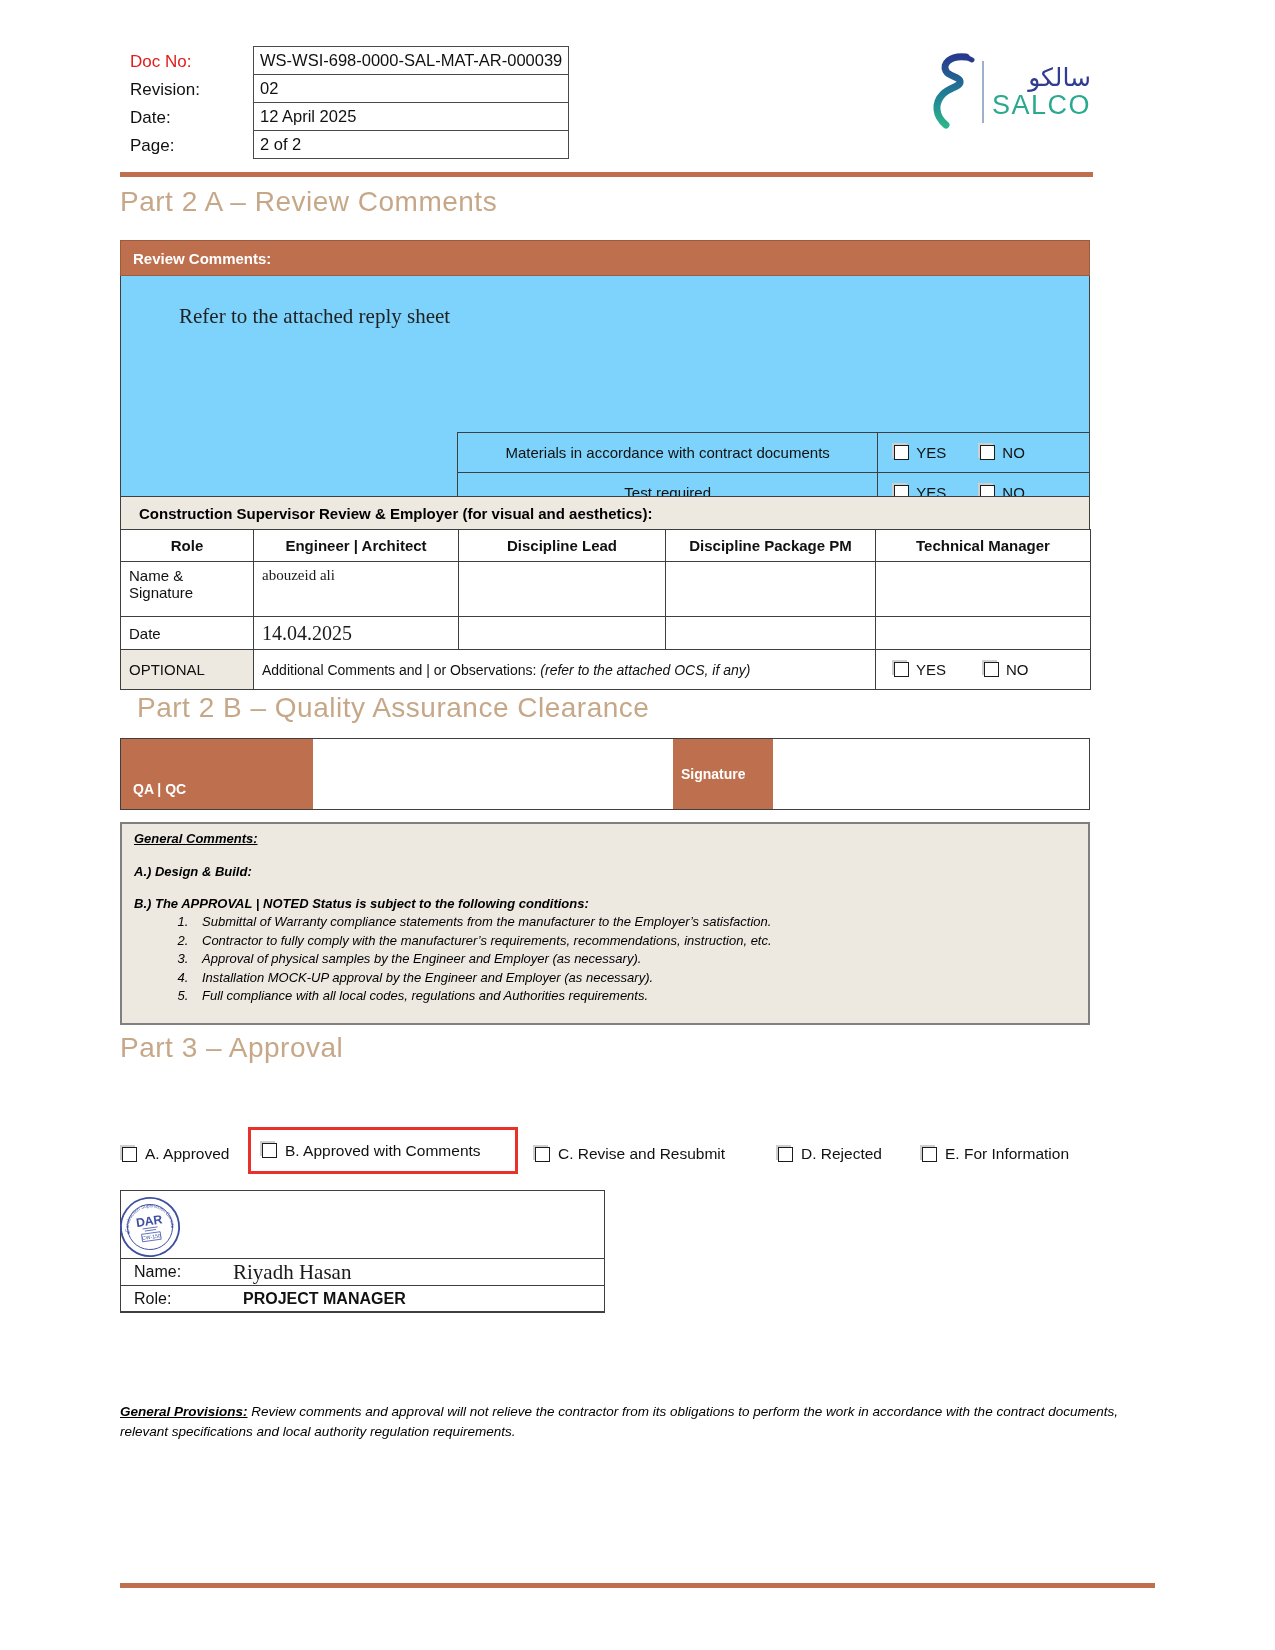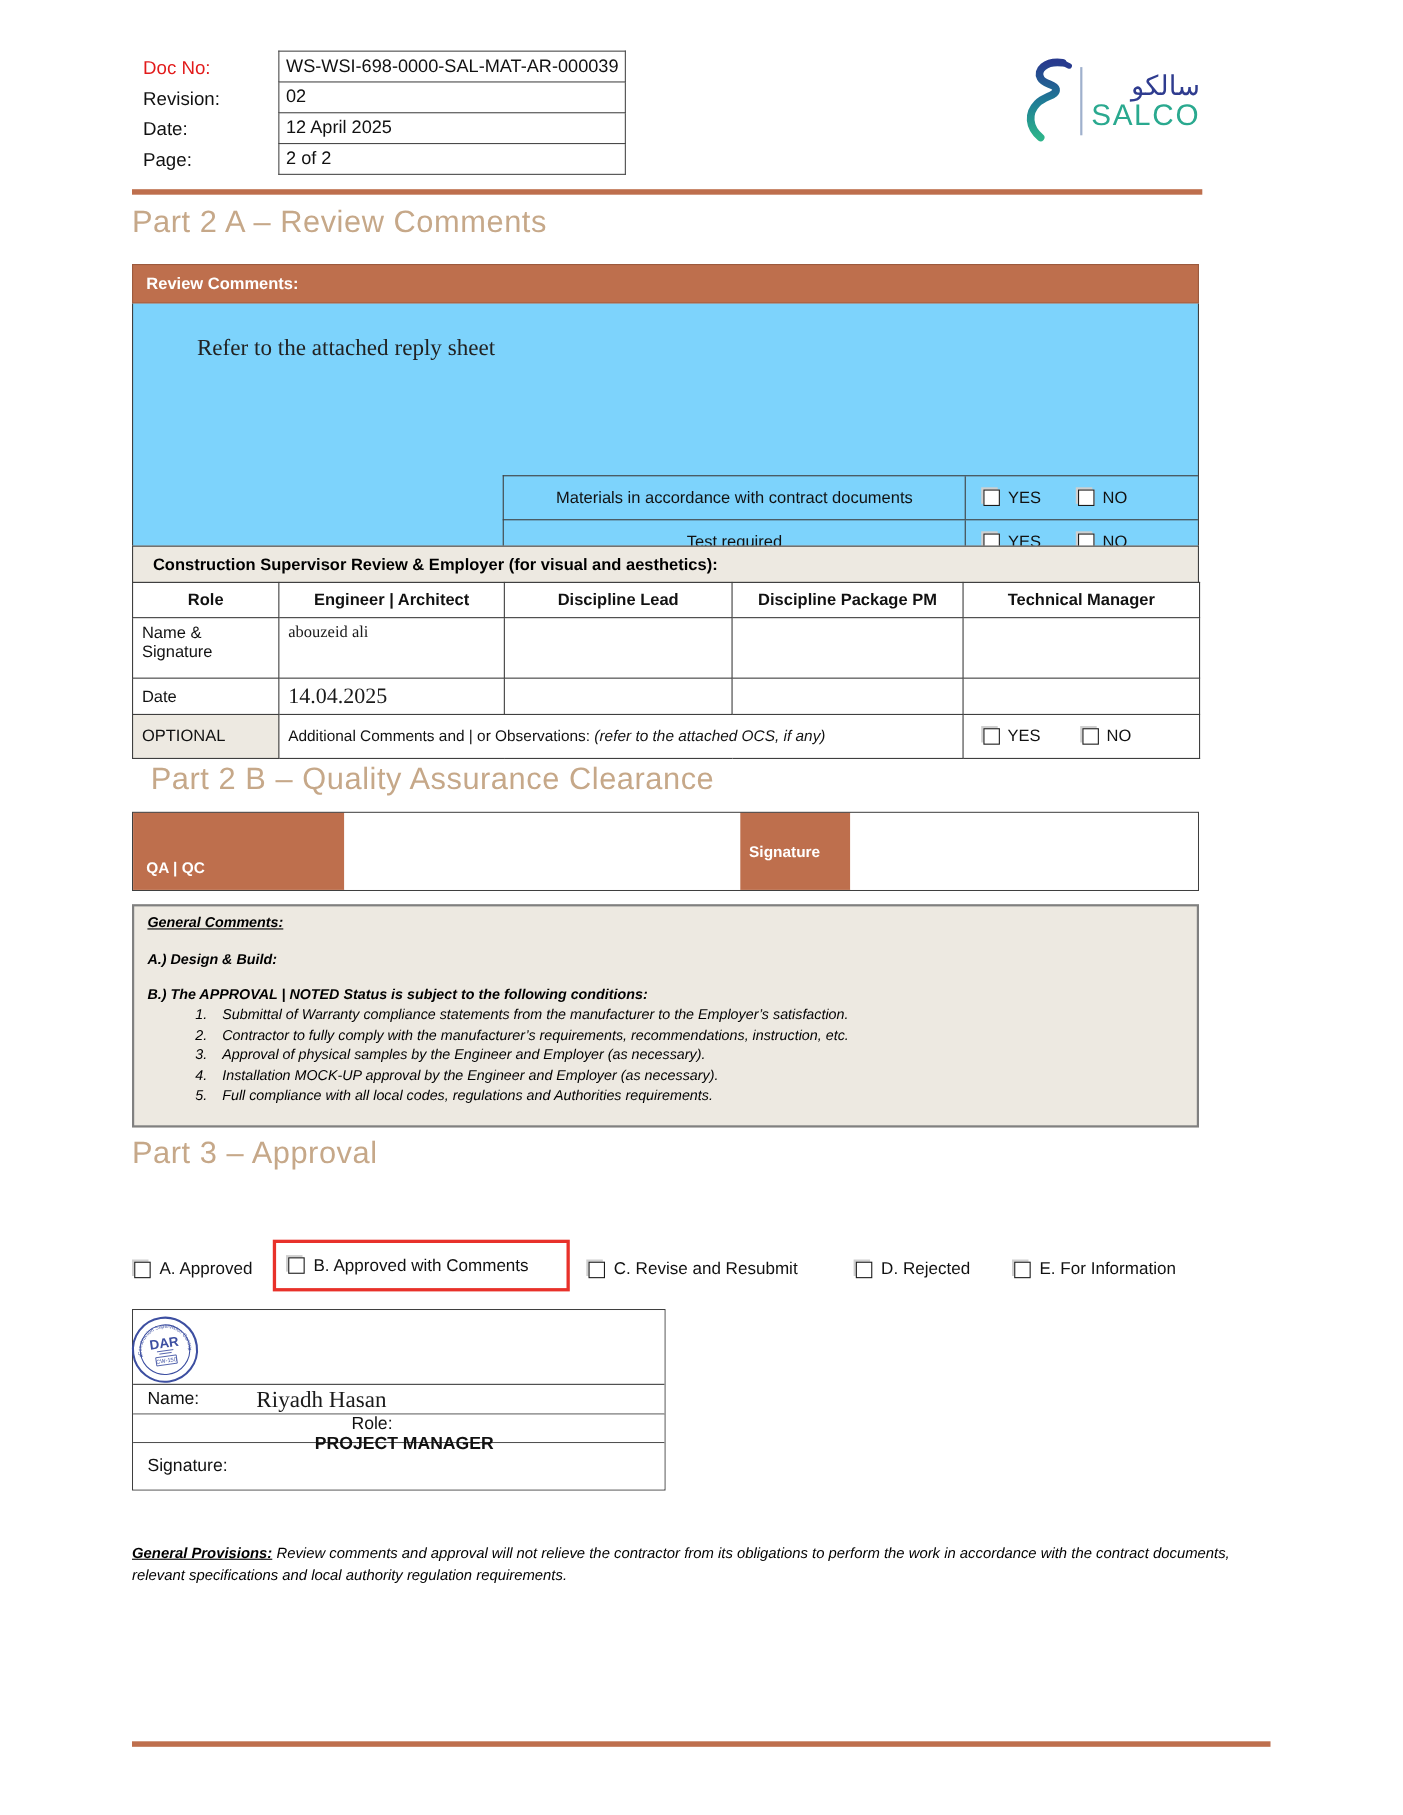--- a/index.html
+++ b/index.html
@@ -77,21 +77,21 @@
     display:flex; align-items:center; gap:8px; padding-left:11px; font-size:15.5px; }
   
   .stamp-table { position:absolute; left:120px; top:1190px; width:485px; border:1.5px solid #3f3f3f; }
   .stamp-bar { height:37px; display:flex; align-items:center; background:#be6f4d; color:#fff; font-weight:bold; font-size:15.5px; padding-left:14px; }
   .stamp-bar .t2 { margin-left:62px; }
   .stamp-cell { height:68px; border-bottom:1px solid #3f3f3f; position:relative; background:#fff; }
   .seal { position:absolute; left:-2px; top:5px; transform:rotate(-8deg); }
   .stamp-row { display:flex; align-items:center; border-bottom:1px solid #3f3f3f; background:#fff; }
   .stamp-row .flabel { width:112px; padding-left:13px; font-size:16px; }
   .st-name { height:27px; }
-  .st-role { height:26px;flex-direction:column; }
+  .st-role { height:26px; }
   .st-sig { height:42px; border-bottom:none; }
   .role-val { font-weight:bold; font-size:16px; margin-left:10px; }
   .name-val { font-size:21px; }
   
   .provisions { position:absolute; left:120px; top:1402px; width:1046px; font-size:13.5px; font-style:italic; line-height:1.5; color:#000; }
   .prov-label { font-weight:bold; text-decoration:underline; }
 </style>
 </head>
 <body>
 
@@ -300,23 +300,20 @@
       </svg>
     </div>
     <div class="stamp-row st-name">
       <span class="flabel">Name:</span>
       <span class="serif-val name-val">Riyadh Hasan</span>
     </div>
     <div class="stamp-row st-role">
       <span class="flabel">Role:</span>
       <span class="role-val">PROJECT MANAGER</span>
     </div>
-    <div class="stamp-row st-sig">
-      <span class="flabel">Signature:</span>
-    </div>
   </div>
 
   <div class="provisions">
     <span class="prov-label">General Provisions:</span><span> Review comments and approval will not relieve the contractor from its obligations to perform the work in accordance with the contract documents, relevant specifications and local authority regulation requirements.</span>
   </div>
 
   <div class="rule rule-bottom"></div>
 
 </div>
 

